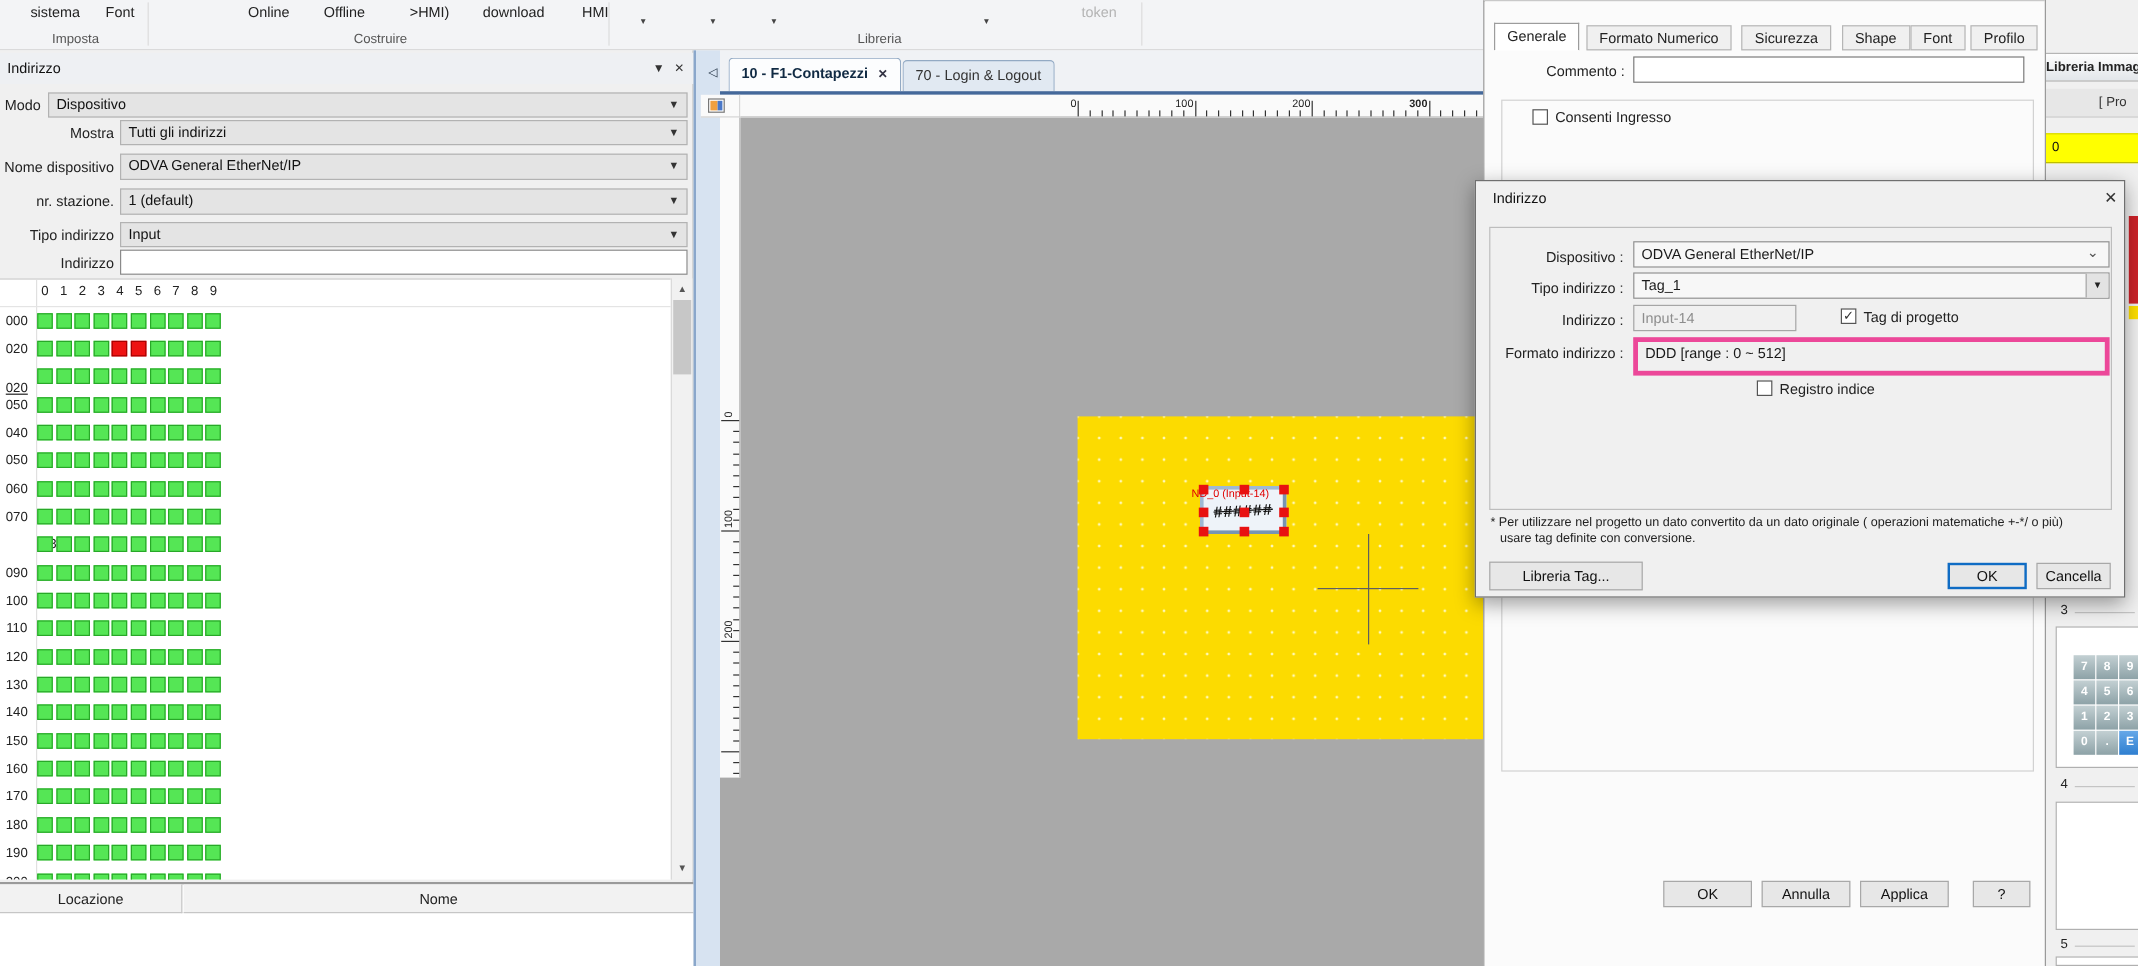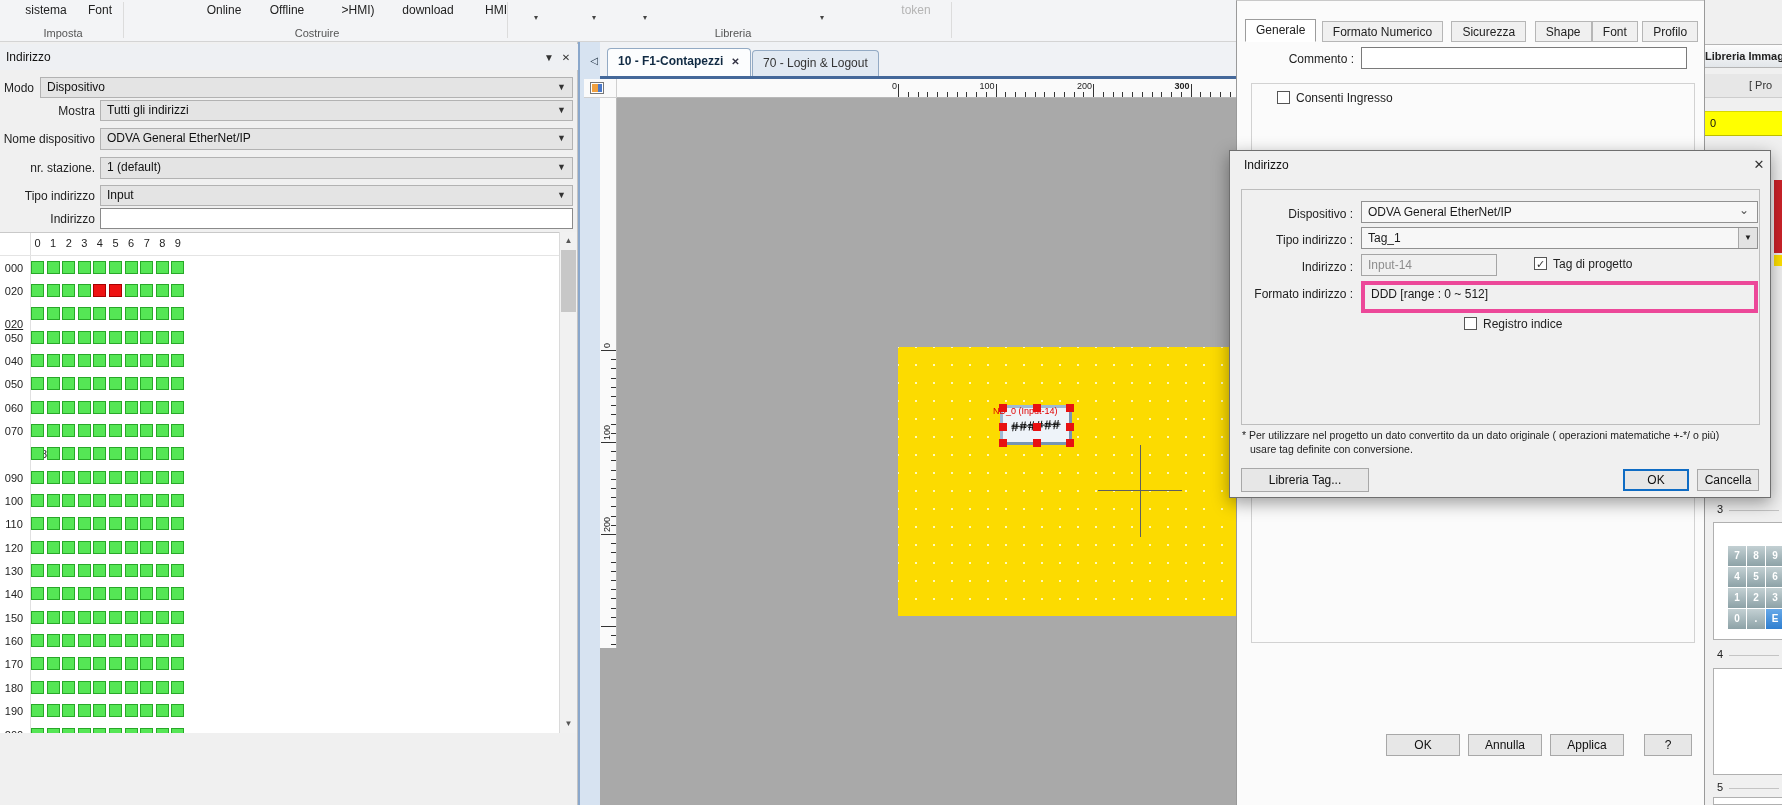--- a/index.html
+++ b/index.html
@@ -409,20 +409,24 @@
       <div class="g-sq" style="left: 140.2px; top: 494.5px;"></div>
       <div class="g-sq" style="left: 155.8px; top: 494.5px;"></div>
       <div class="g-sq" style="left: 171.4px; top: 494.5px;"></div>
     </div>
   <div id="lp-scroll">
     <span class="sb-arrow" style="top:0;">▲</span>
     <div id="sb-thumb"></div>
     <span class="sb-arrow" style="top:483px;">▼</span>
   </div>
 
+  <div id="loc-table">
+    <span class="loc-th" style="left:0;width:152px;border-right:1px solid #c6c6c6;">Locazione</span>
+    <span class="loc-th" style="left:153px;width:425px;">Nome</span>
+  </div>
 </div>
 
 <div class="abs" id="chrome-strip"></div>
 <div class="abs" id="tabstrip">
   <span id="tab-back">◁</span>
   <div class="doc-tab active" style="left:7px;">
     <span>10 - F1-Contapezzi</span><span class="tab-close">✕</span>
   </div>
   <div class="doc-tab inactive" style="left:152px;">
     <span>70 - Login &amp; Logout</span>

